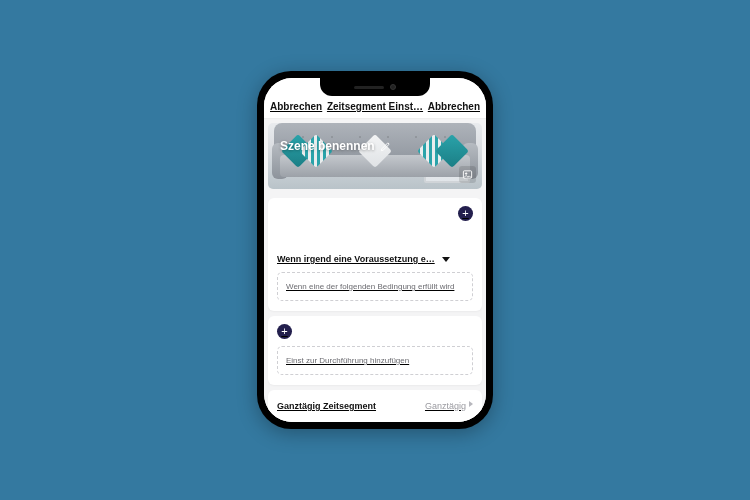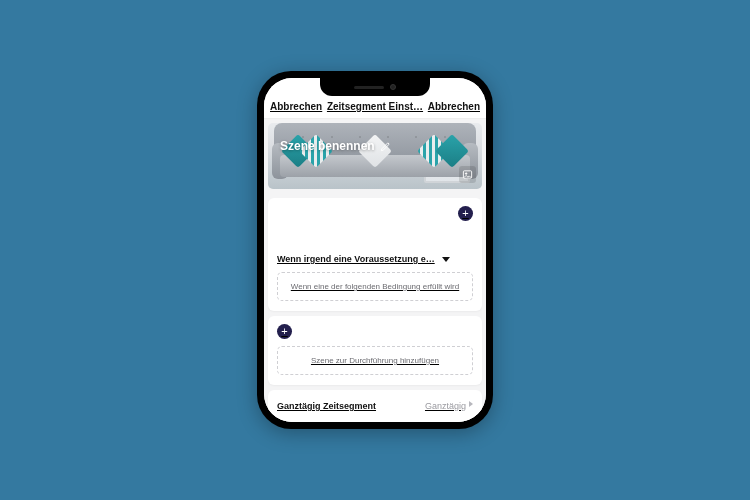--- a/index.html
+++ b/index.html
@@ -207,21 +207,21 @@
     align-items: center;
     justify-content: center;
     font-size: 11px;
     line-height: 1;
     flex: 0 0 auto;
   }
   .placeholder-box {
     border: 1px dashed #cfcfd3;
     border-radius: 5px;
     padding: 9px 8px;
-    text-align: center;
+    text-align: left;
     font-size: 8px;
     color: #6b6b70;
   }
   .row-card {
     background: #fff;
     margin: 0 4px;
     border-radius: 6px;
     padding: 11px 9px;
     display: flex;
     align-items: center;
@@ -322,21 +322,21 @@
         </div>
       </div>
 
       <div class="card">
         <div class="card-header">
           <div class="add-btn">
             <span>+</span>
           </div>
         </div>
         <div class="placeholder-box">
-          <span>Szene zur Durchführung hinzufügen</span>
+          <span>Einst zur Durchführung hinzufügen</span>
         </div>
       </div>
 
       <div class="row-card">
         <span class="row-label">Ganztägig Zeitsegment</span>
         <span class="row-value">
           <span>Ganztägig</span>
           <span class="chev-right"></span>
         </span>
       </div>

